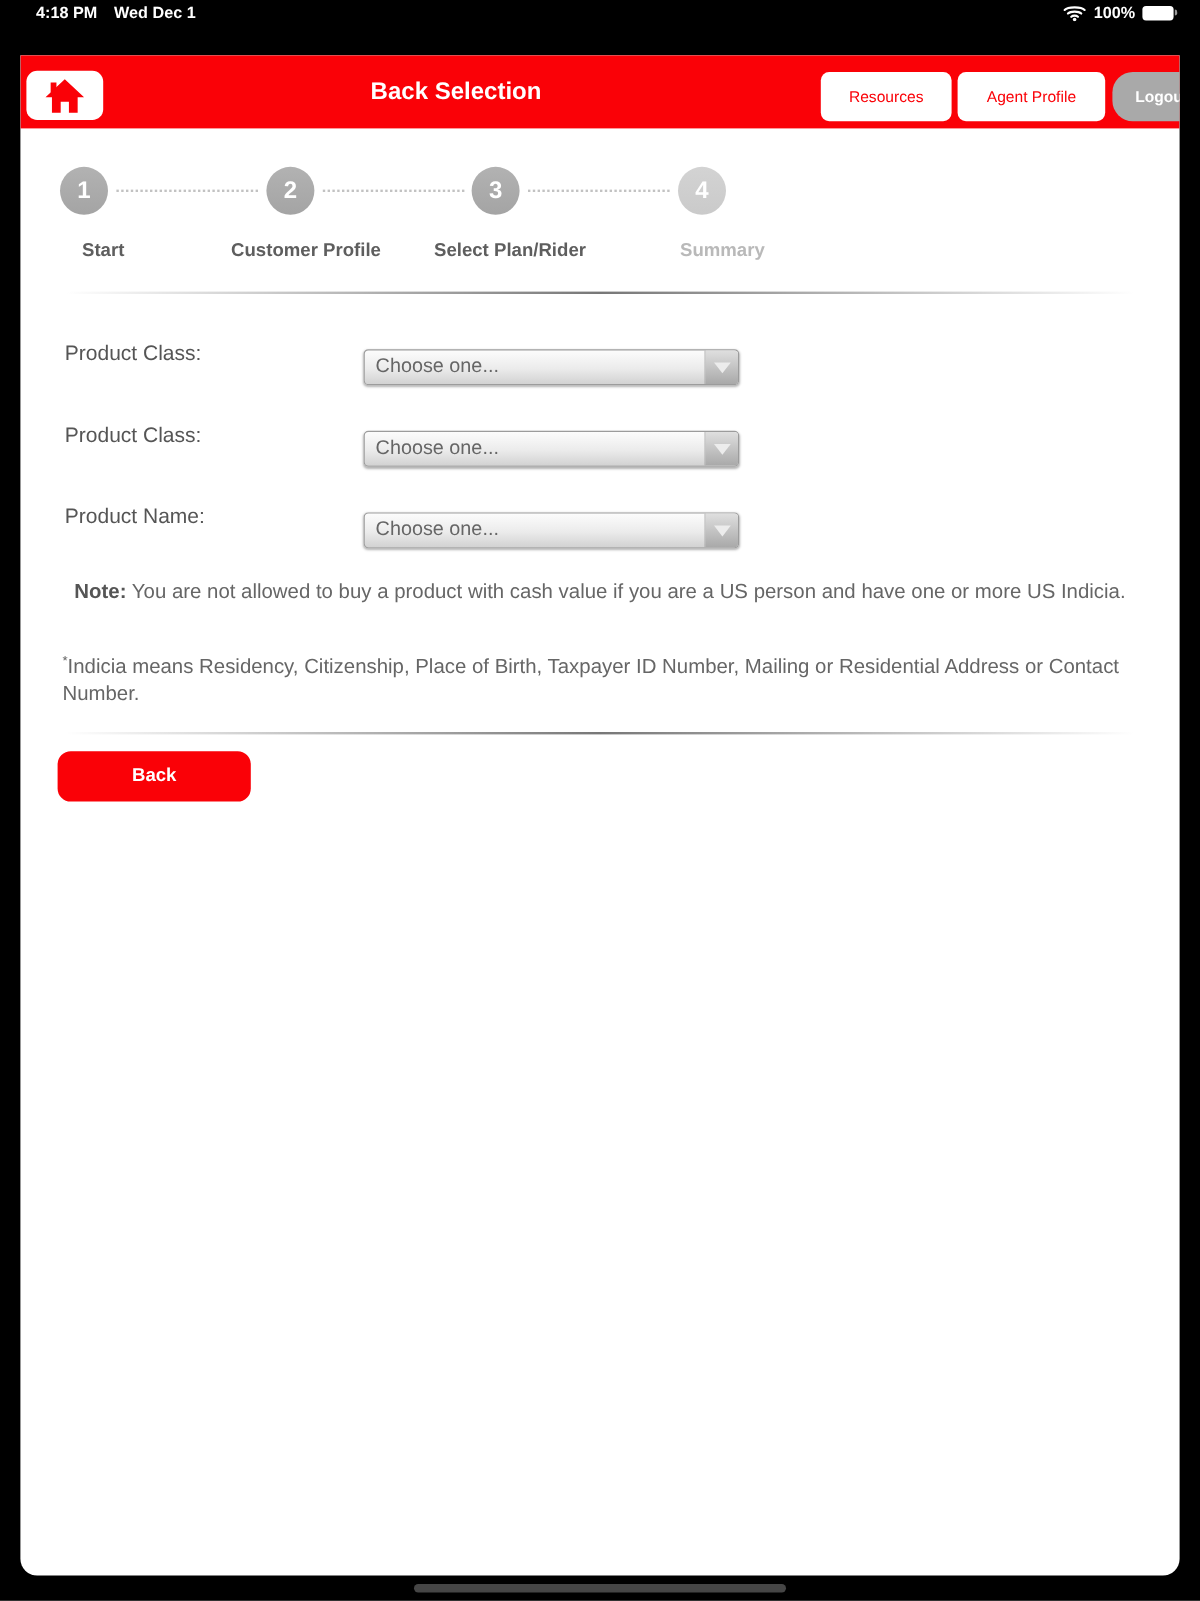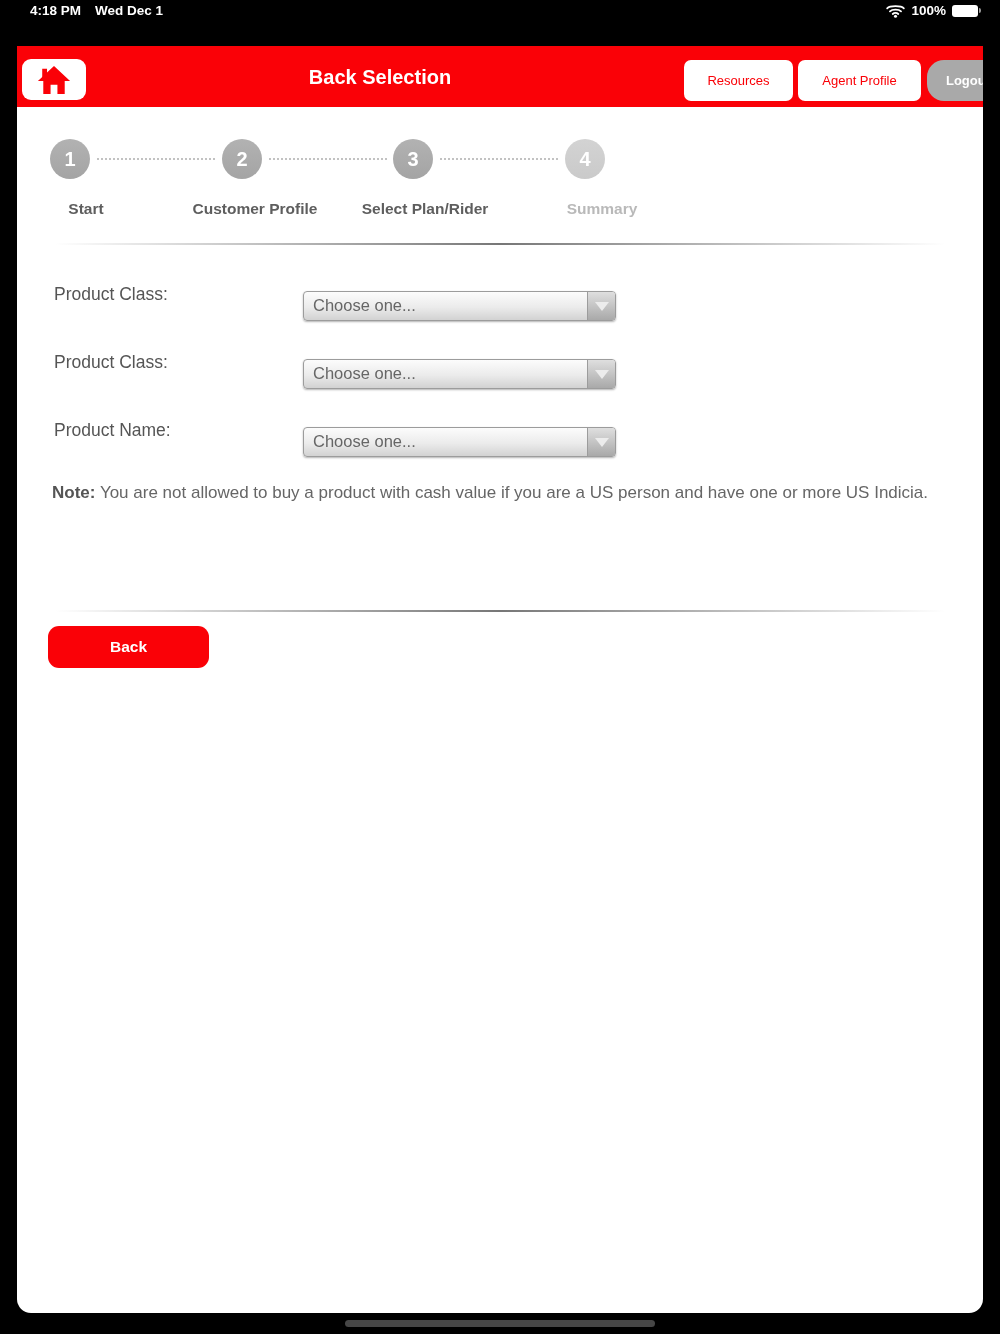--- a/index.html
+++ b/index.html
@@ -83,21 +83,21 @@
   }
   .dropdown-text{display:block;line-height:27px;padding-left:9px;font-size:16.5px;color:#666;}
   .dropdown-arrow-box{
     position:absolute;right:0;top:0;bottom:0;width:28px;
     border-left:1px solid #9c9c9c;border-radius:0 3px 3px 0;
     background:linear-gradient(to bottom,#dfdfdf,#a9a9a9);
     display:flex;align-items:center;justify-content:center;
   }
   .tri-down{width:0;height:0;border-left:7px solid transparent;border-right:7px solid transparent;border-top:9px solid #ececec;}
   
-  .note{position:absolute;left:35px;top:436px;width:886px;font-size:17px;line-height:22.5px;color:#666;}
+  .note{position:absolute;left:35px;top:436px;width:886px;font-size:17px;line-height:22.5px;color:#666;text-align:right;}
   .note b{color:#555;}
   .indicia{position:absolute;left:35px;top:494px;width:886px;font-size:17px;line-height:22.5px;color:#666;}
   .indicia sup{font-size:11px;}
   
   .footer-btn{
     position:absolute;top:580px;height:42px;border:none;border-radius:11px;
     background:var(--brand-red);color:#fff;font-family:"Liberation Sans",sans-serif;
     font-size:15.5px;font-weight:bold;cursor:pointer;
   }
   .btn-back{left:31px;width:161px;}
@@ -182,20 +182,21 @@
     <span class="form-label">Product Name:</span>
     <div class="dropdown">
       <span class="dropdown-text">Choose one...</span>
       <span class="dropdown-arrow-box">
           <span class="tri-down"></span>
         </span>
     </div>
   </div>
 
   <p class="note"><b>Note:</b> <span>You are not allowed to buy a product with cash value if you are a US person and have one or more US Indicia.</span></p>
+  <p class="indicia"><sup>*</sup><span>Indicia means Residency, Citizenship, Place of Birth, Taxpayer ID Number, Mailing or Residential Address or Contact Number.</span></p>
 
   <div class="divider div2"></div>
 
   <button class="footer-btn btn-back">Back</button>
 
 </div>
 
 <div class="home-indicator"></div>
 
 </body></html>

